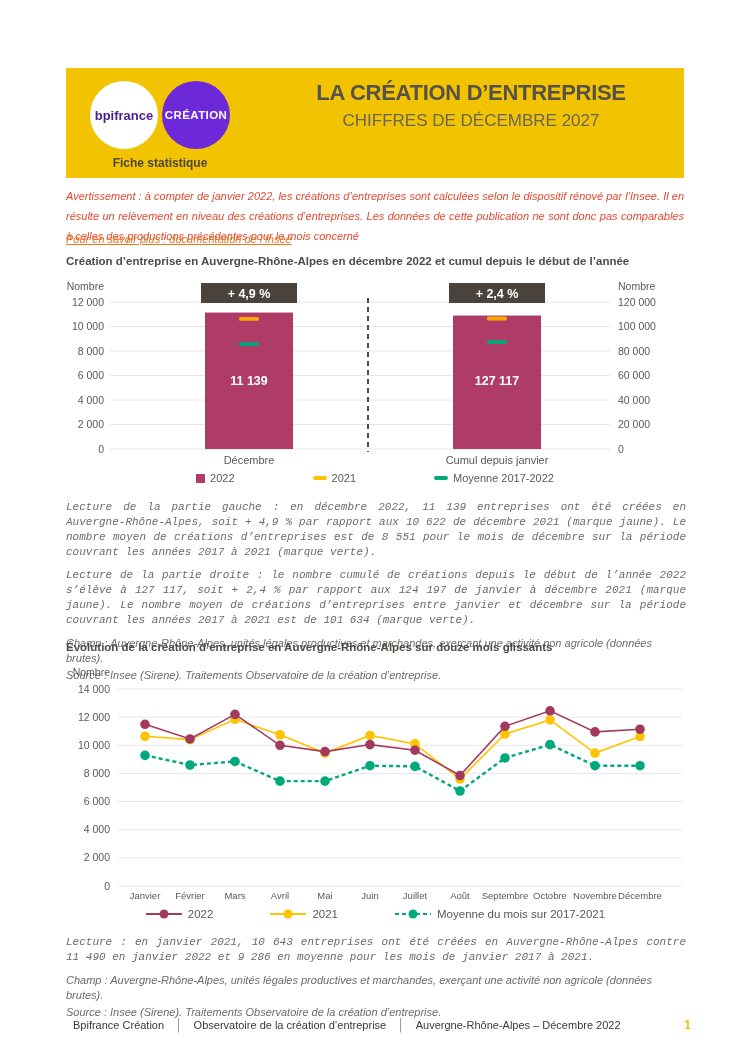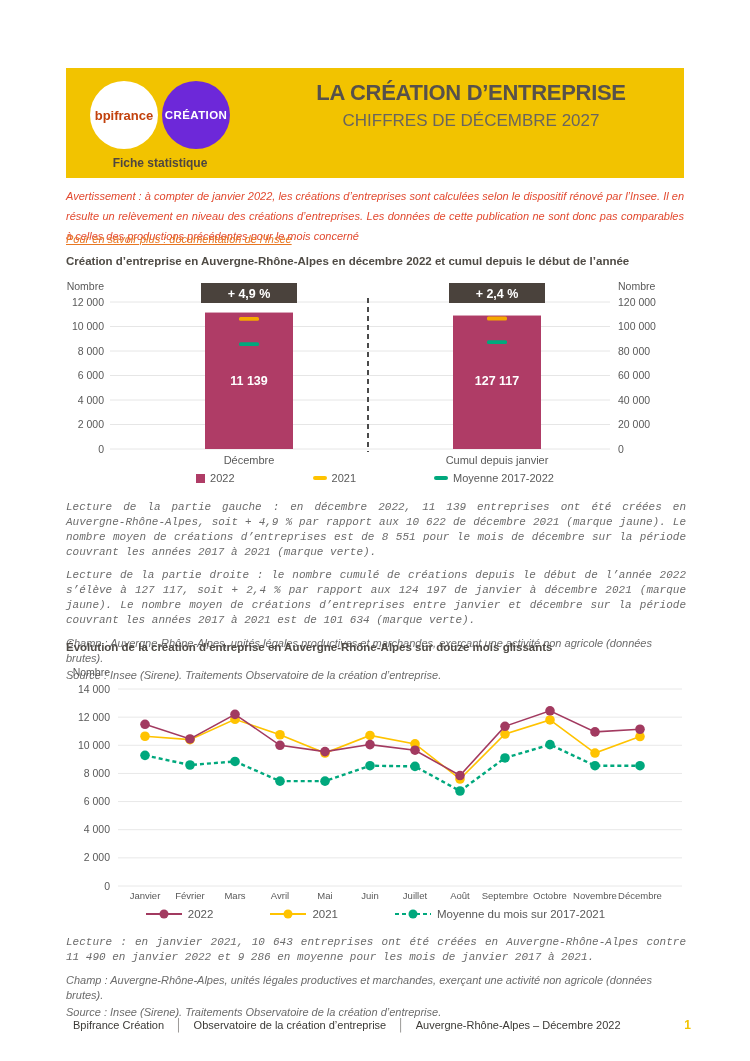--- a/index.html
+++ b/index.html
@@ -3,21 +3,21 @@
 <meta charset="utf-8">
 <style>
   html,body{margin:0;padding:0;background:#ffffff;}
   .page{position:relative;width:750px;height:1061px;background:#ffffff;
         font-family:"Liberation Sans",sans-serif;overflow:hidden;}
 
   
   .header{position:absolute;left:66px;top:68px;width:618px;height:110px;background:#F2C300;}
   .logo-white{position:absolute;left:24px;top:13px;width:68px;height:68px;border-radius:50%;
         background:#ffffff;display:flex;align-items:center;justify-content:center;
-        font-weight:bold;font-size:13px;color:#c2410c;}
+        font-weight:bold;font-size:13px;color:#4c1d95;}
   .logo-dark{position:absolute;left:96px;top:13px;width:68px;height:68px;border-radius:50%;
         background:#6d28d9;display:flex;align-items:center;justify-content:center;
         font-weight:bold;font-size:11.5px;color:#ffffff;letter-spacing:.4px;}
   .tagline{position:absolute;left:20px;top:88px;width:148px;text-align:center;
         font-weight:bold;font-size:12px;color:#4F4640;}
   .title-block{position:absolute;left:205px;top:10px;width:400px;text-align:center;}
   .title-l1,.title-l2{font-size:22px;font-weight:bold;color:#57514B;line-height:29px;letter-spacing:-.3px;}
   .title-l3{font-size:17px;color:#6A655E;line-height:26px;margin-top:1px;}
 
   

